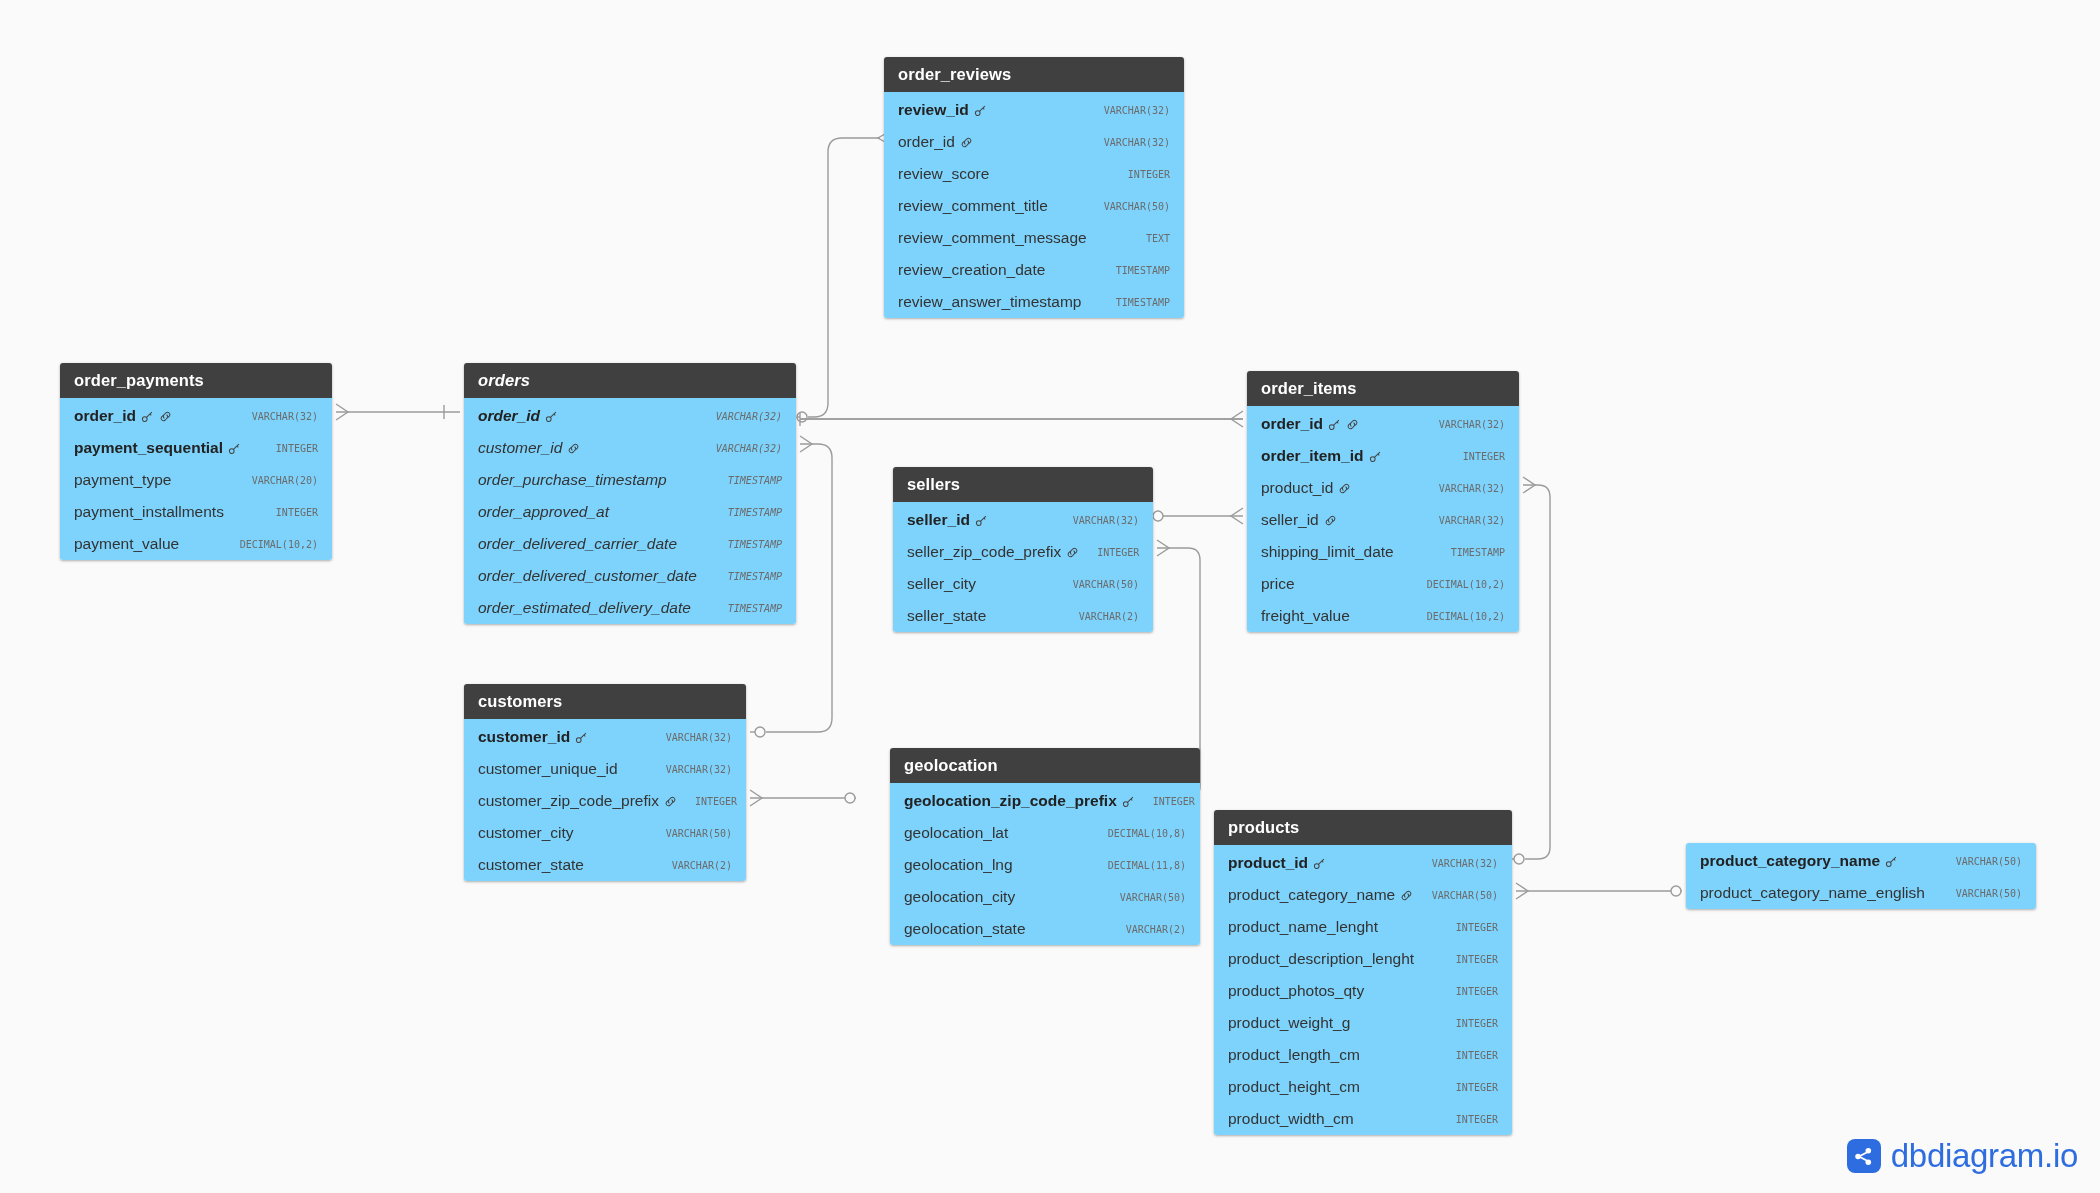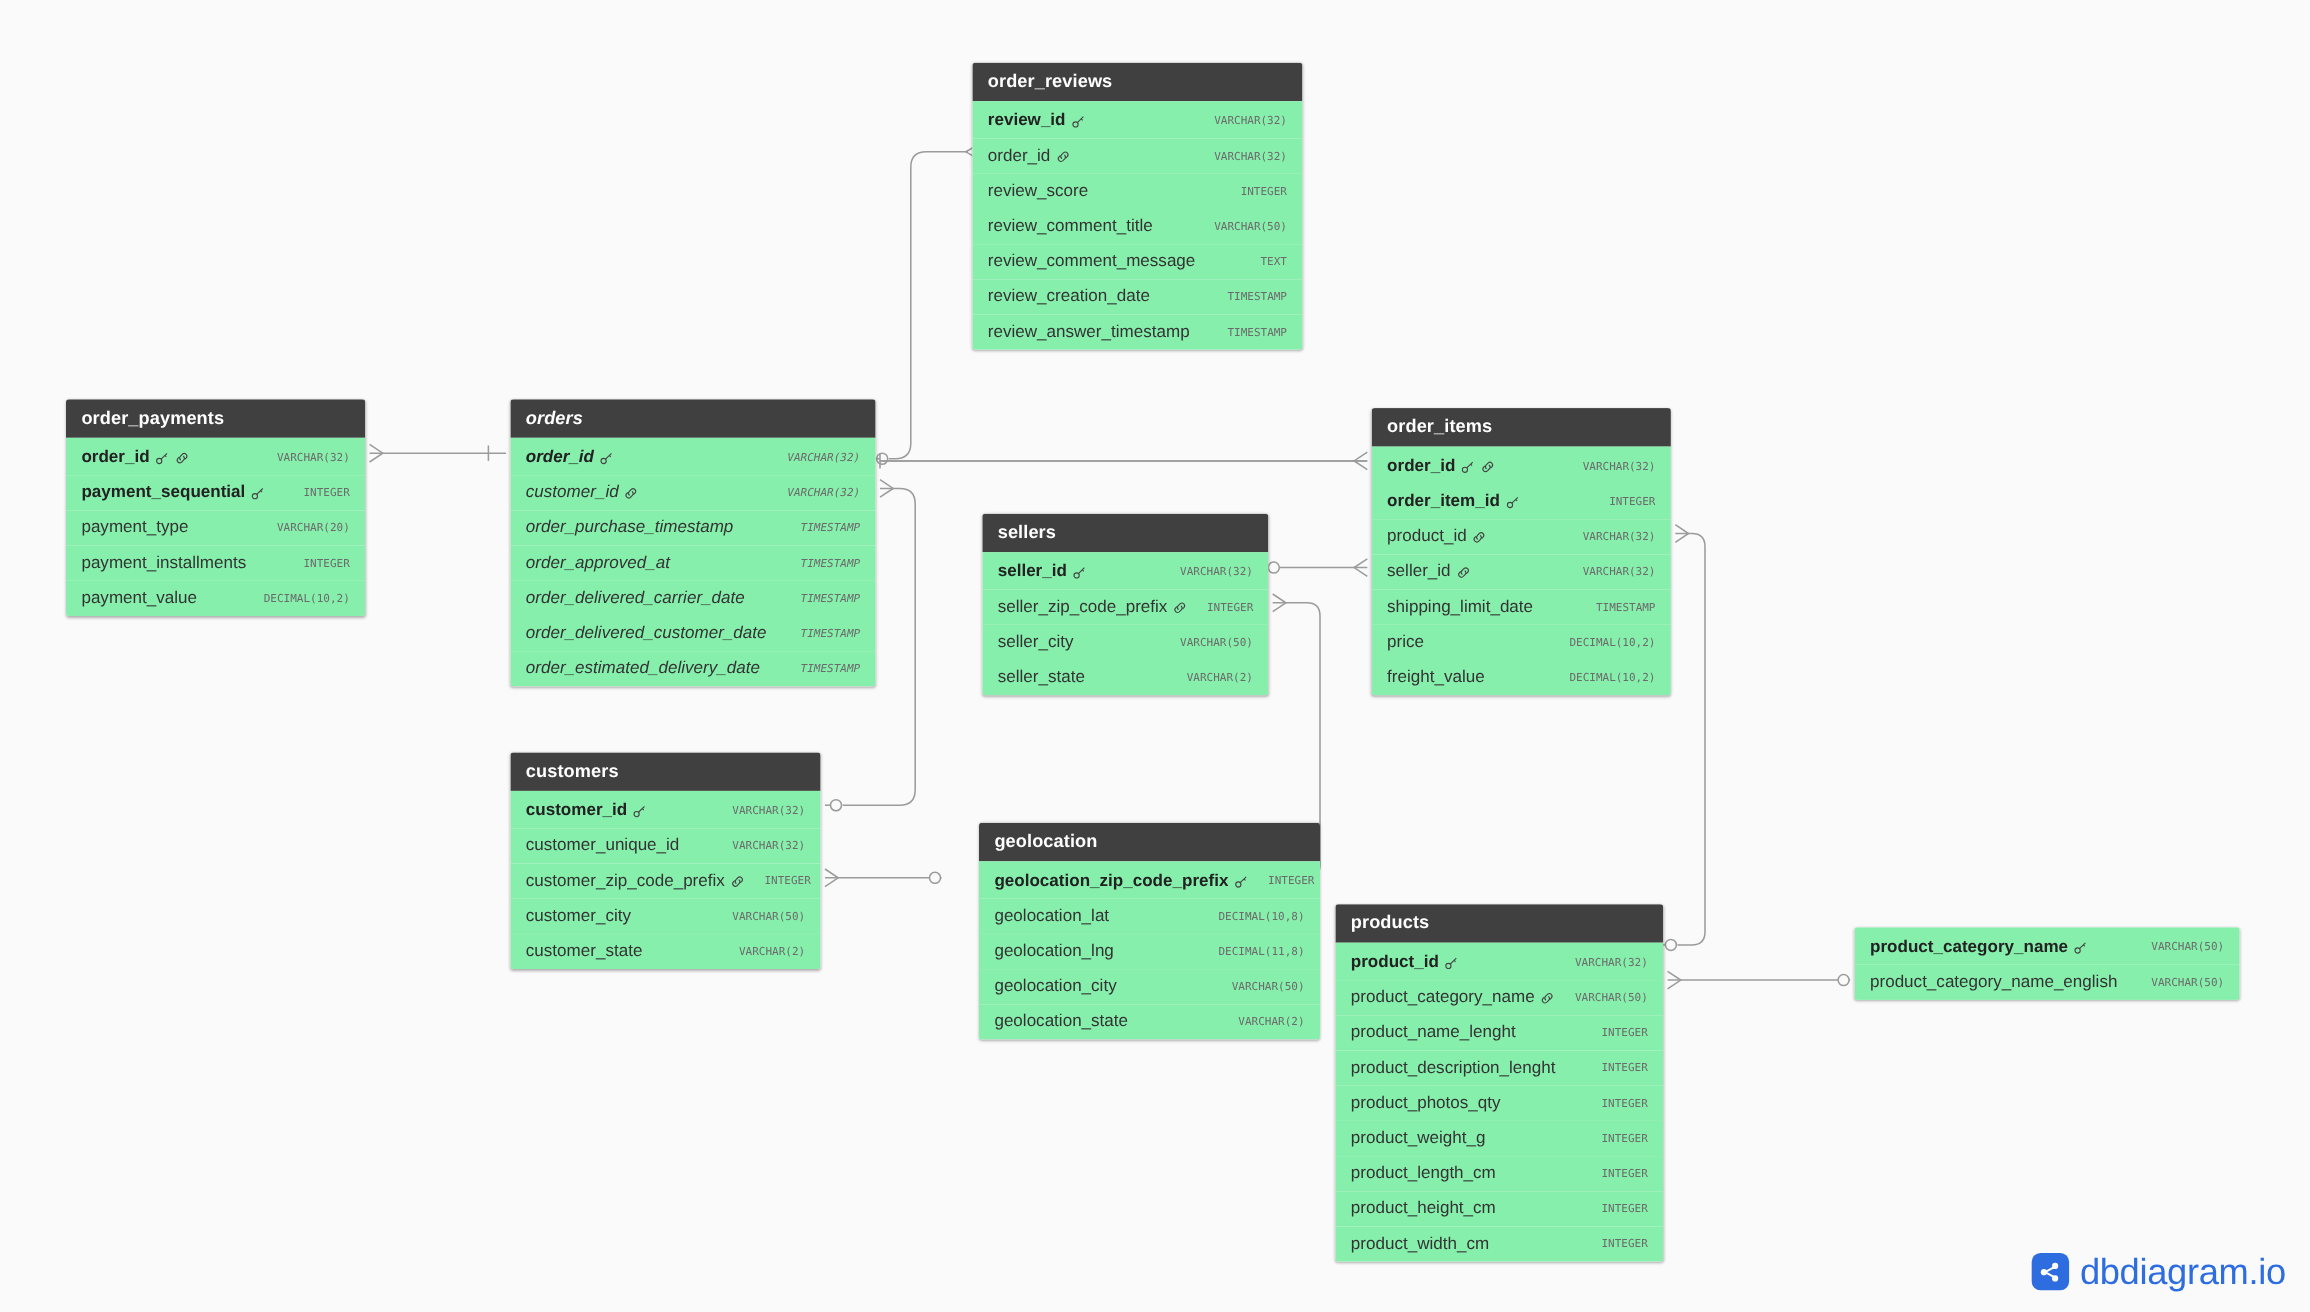--- a/index.html
+++ b/index.html
@@ -39,21 +39,21 @@
     letter-spacing: 0.1px;
     line-height: 1.1;
   }
   .table-body { padding: 0; }
   .field-row {
     display: flex;
     align-items: center;
     justify-content: space-between;
     padding: 0 14px;
     height: 32px;
-    background: #86efac;
+    background: #7dd3fc;
   }
   .field-row:first-child { padding-top: 2px; height: 34px; }
   .field-name {
     font-size: 15.5px;
     color: #333333;
     white-space: nowrap;
     display: flex;
     align-items: center;
     gap: 5px;
   }
@@ -181,21 +181,21 @@
           <span class="field-type">VARCHAR(50)</span>
         </div>
         <div class="field-row">
           <span class="field-name">
             <span>product_category_name_english</span>
           </span>
           <span class="field-type">VARCHAR(50)</span>
         </div>
       </div>
     </div>
-    <div class="table-card" style="left: 1214px; top: 810px; width: 298px; margin-top: 12px;">
+    <div class="table-card" style="left: 1214px; top: 810px; width: 298px;">
       <div class="table-header">products</div>
       <div class="table-body">
         <div class="field-row pk">
           <span class="field-name">
             <span>product_id</span>
             <span class="ico">
               <svg viewBox="0 0 16 16">
                 <g fill="none" stroke="#444" stroke-width="1.25">
                   <circle cx="4.6" cy="11.2" r="2.9"></circle>
                   <path d="M6.7 9.1 L13.4 2.6"></path>

